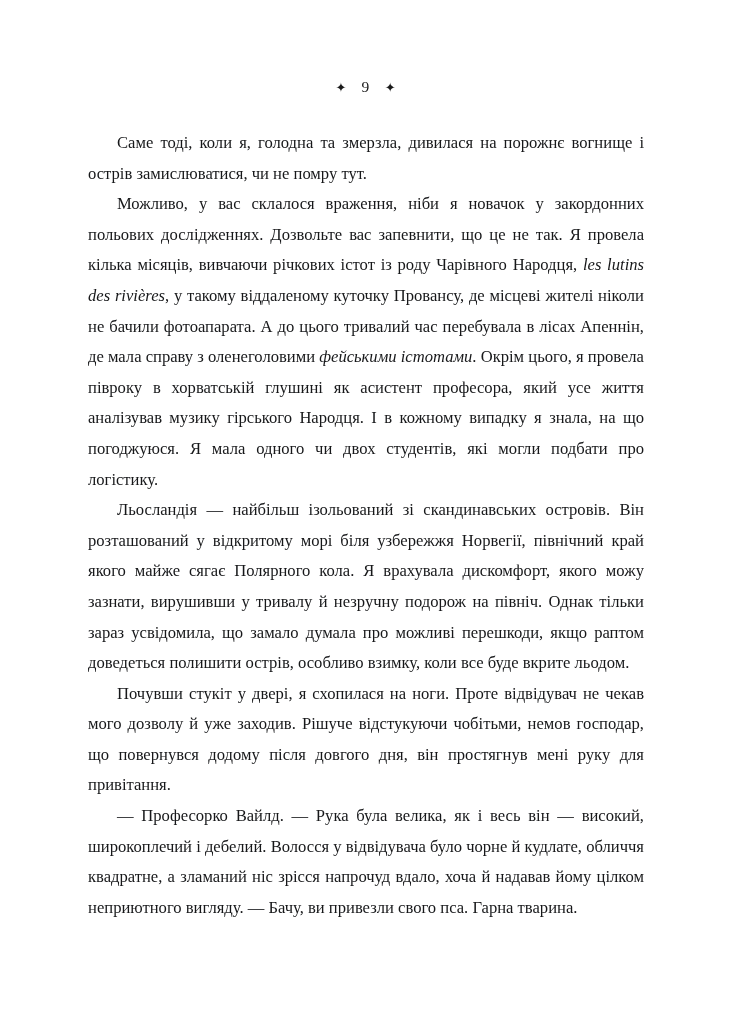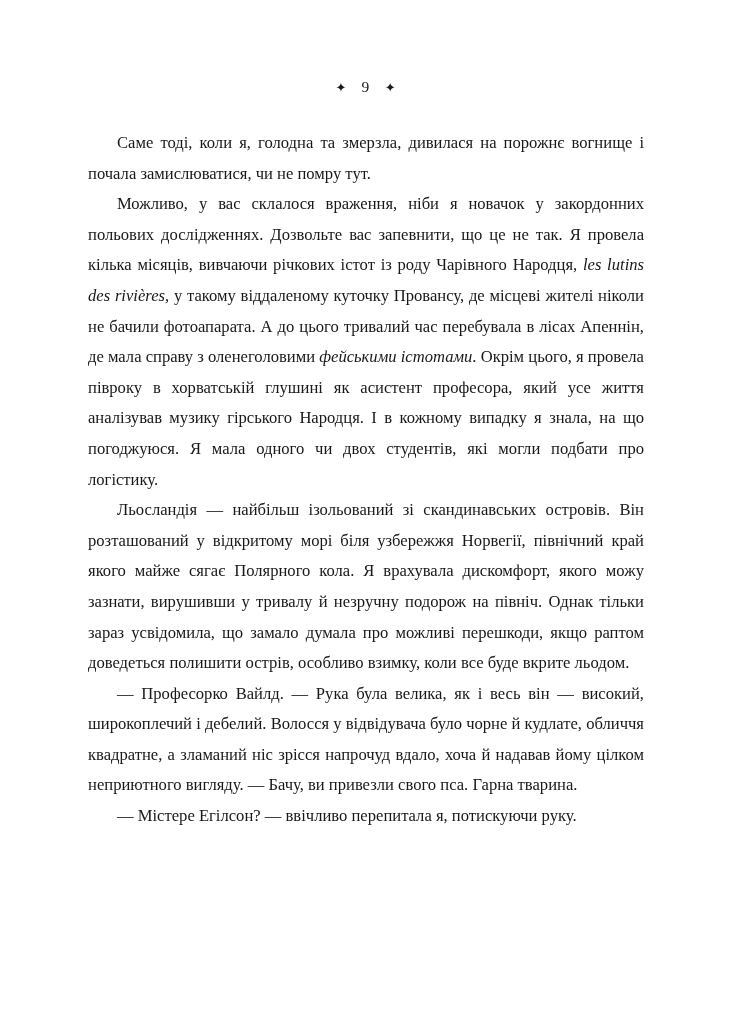--- a/index.html
+++ b/index.html
@@ -71,20 +71,20 @@
 
 <div class="page">
 
   <div class="page-header">
     <span class="ornament">✦</span>
     <span class="folio">9</span>
     <span class="ornament">✦</span>
   </div>
 
   <div class="body-text" id="body-text">
-      <p>Саме тоді, коли я, голодна та змерзла, дивилася на порожнє вогнище і почала замислюватися, чи не помру тут.</p>
+      <p>Саме тоді, коли я, голодна та змерзла, дивилася на порожнє вогнище і острів замислюватися, чи не помру тут.</p>
       <p>Можливо, у вас склалося враження, ніби я новачок у закордонних польових дослідженнях. Дозвольте вас запевнити, що це не так. Я провела кілька місяців, вивчаючи річкових істот із роду Чарівного Народця, <em class="it">les lutins des rivières</em>, у такому віддаленому куточку Провансу, де місцеві жителі ніколи не бачили фотоапарата. А до цього тривалий час перебувала в лісах Апеннін, де мала справу з оленеголовими <em class="it">фейськими істотами</em>. Окрім цього, я провела півроку в хорватській глушині як асистент професора, який усе життя аналізував музику гірського Народця. І в кожному випадку я знала, на що погоджуюся. Я мала одного чи двох студентів, які могли подбати про логістику.</p>
       <p>Льосландія — найбільш ізольований зі скандинавських островів. Він розташований у відкритому морі біля узбережжя Норвегії, північний край якого майже сягає Полярного кола. Я врахувала дискомфорт, якого можу зазнати, вирушивши у тривалу й незручну подорож на північ. Однак тільки зараз усвідомила, що замало думала про можливі перешкоди, якщо раптом доведеться полишити острів, особливо взимку, коли все буде вкрите льодом.</p>
+      <p>Почувши стукіт у двері, я схопилася на ноги. Проте відвідувач не чекав мого дозволу й уже заходив. Рішуче відстукуючи чобітьми, немов господар, що повернувся додому після довгого дня, він простягнув мені руку для привітання.</p>
       <p>— Професорко Вайлд. — Рука була велика, як і весь він — високий, широкоплечий і дебелий. Волосся у відвідувача було чорне й кудлате, обличчя квадратне, а зламаний ніс зрісся напрочуд вдало, хоча й надавав йому цілком неприютного вигляду. — Бачу, ви привезли свого пса. Гарна тварина.</p>
-      <p>— Містере Егілсон? — ввічливо перепитала я, потискуючи руку.</p>
     </div>
 
 </div>
 
 </body></html>

